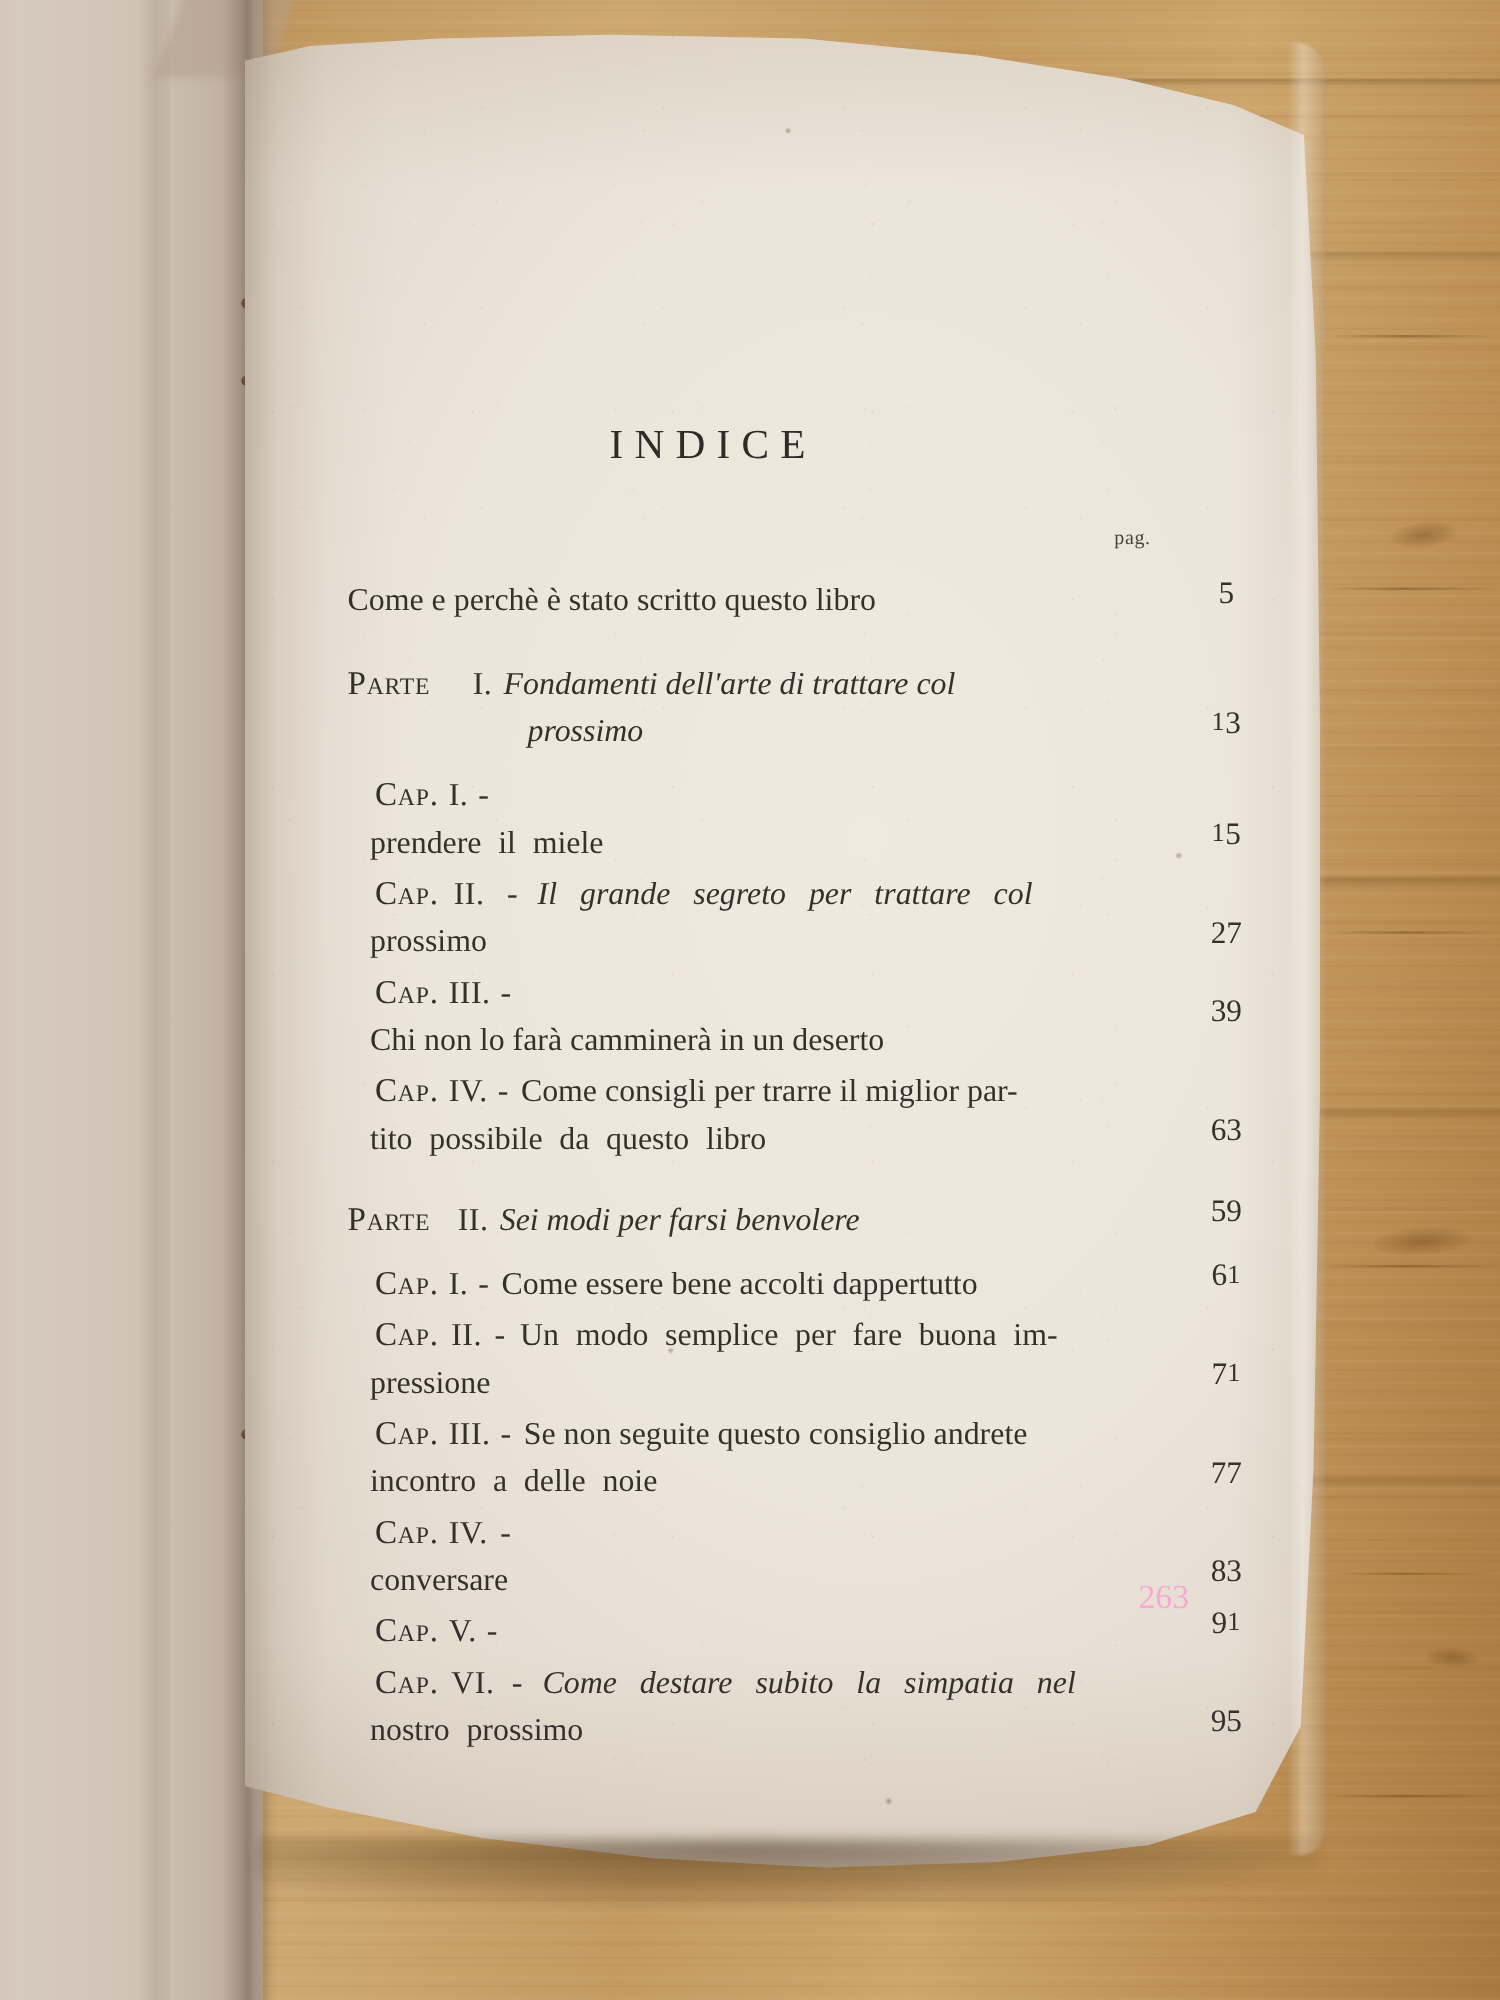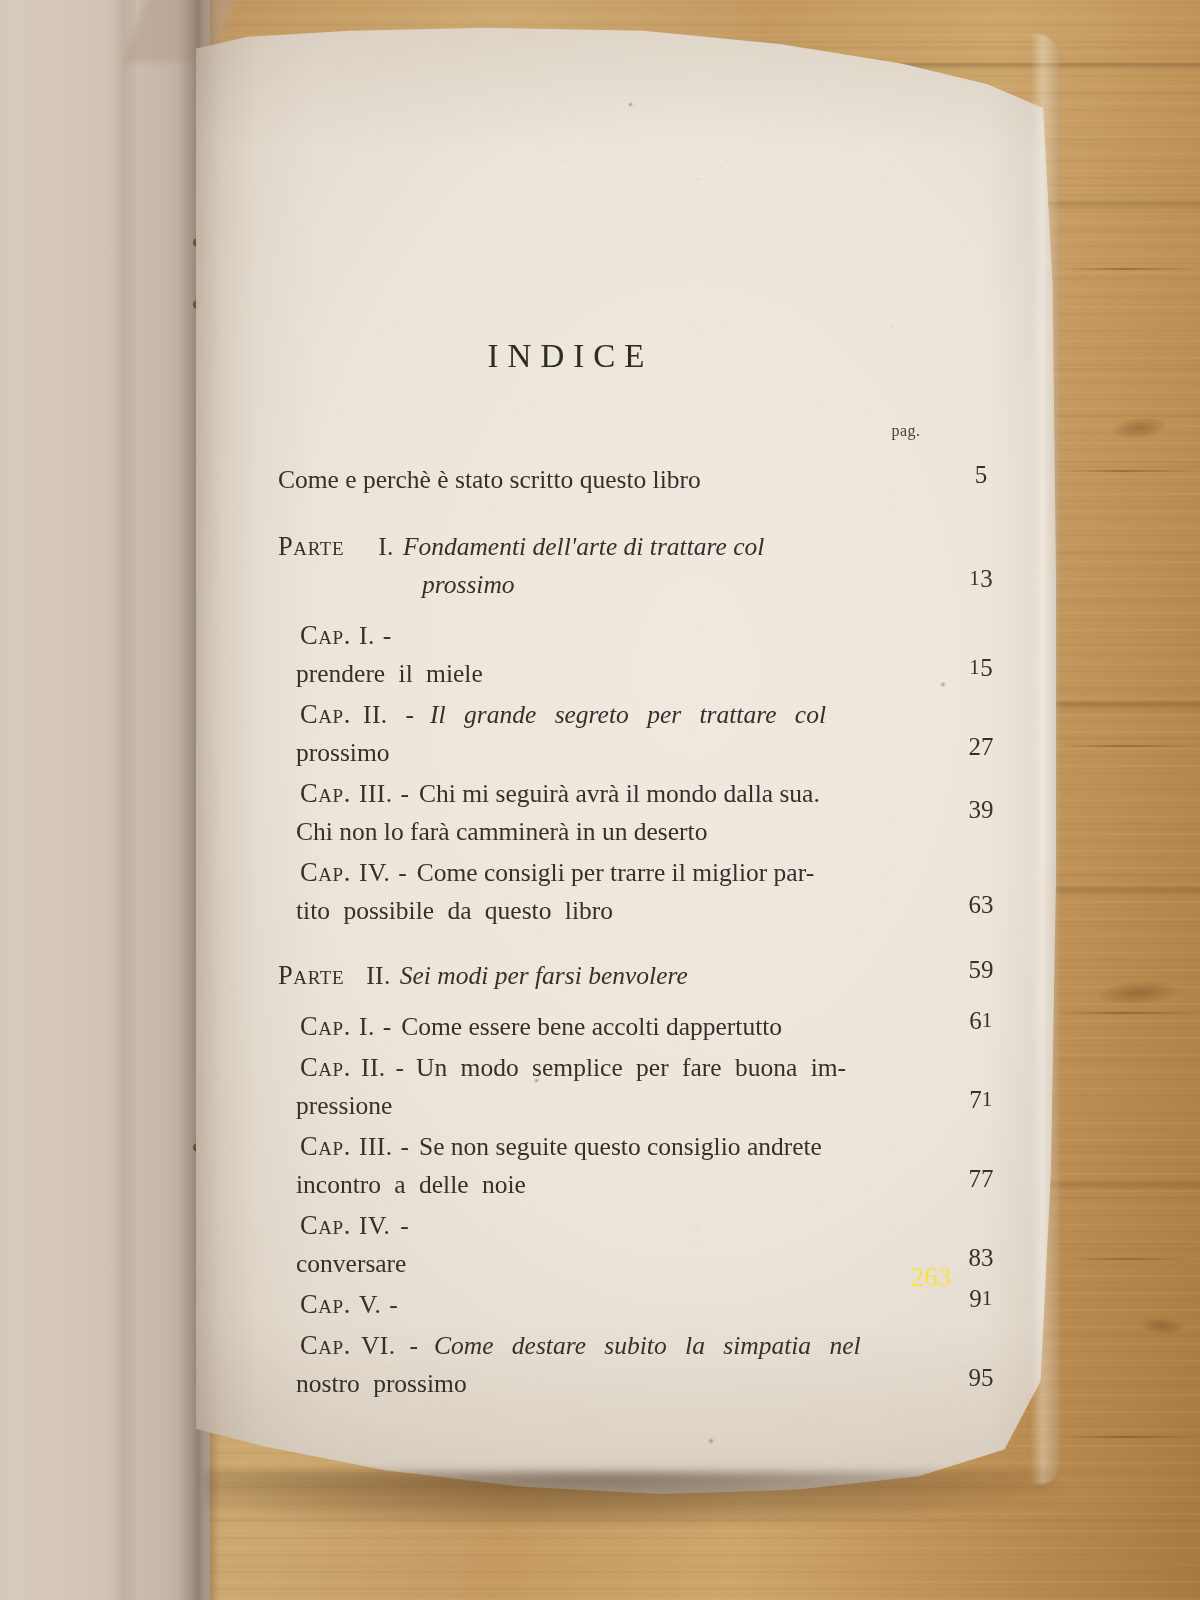--- a/index.html
+++ b/index.html
@@ -258,21 +258,21 @@
   }
   
   .osf1 { font-size: 21px; position: relative; top: -2px; letter-spacing: .5px; }
 
   .folio {
     position: absolute;
     left: 660px; top: 1246px;
     width: 150px;
     text-align: center;
     font-size: 27px;
-    color: #fde047;
+    color: #f9a8d4;
   }
 
   
   .fore-edge {
     position: absolute;
     left: 1030px; top: 34px;
     width: 30px; height: 1450px;
     background: linear-gradient(to right,
       rgba(255,255,255,0.00) 0%, rgba(255,252,245,0.35) 42%, rgba(180,160,136,0.28) 100%);
     border-radius: 0 24px 20px 0;
@@ -395,21 +395,20 @@
       </div>
 
       <div class="entry" style="margin-top:2px">
         <div class="line" style="padding-left:104px">
           <span class="smallcaps">Cap.</span>
           <span style="display:inline-block;width:8px"></span>
           <span class="roman">III.</span>
           <span style="display:inline-block;width:8px"></span>
           <span>-</span>
           <span style="display:inline-block;width:10px"></span>
-          <span class="txt">Chi mi seguirà avrà il mondo dalla sua.</span>
         </div>
         <div class="line lvl-chap-cont">
           <span class="txt">Chi non lo farà camminerà in un deserto</span>
           <span class="leader short"></span>
           <span style="width:150px;flex:0 0 150px"></span>
         </div>
         <div class="pnum" style="top:22px">39</div>
       </div>
 
       <div class="entry" style="margin-top:2px">

